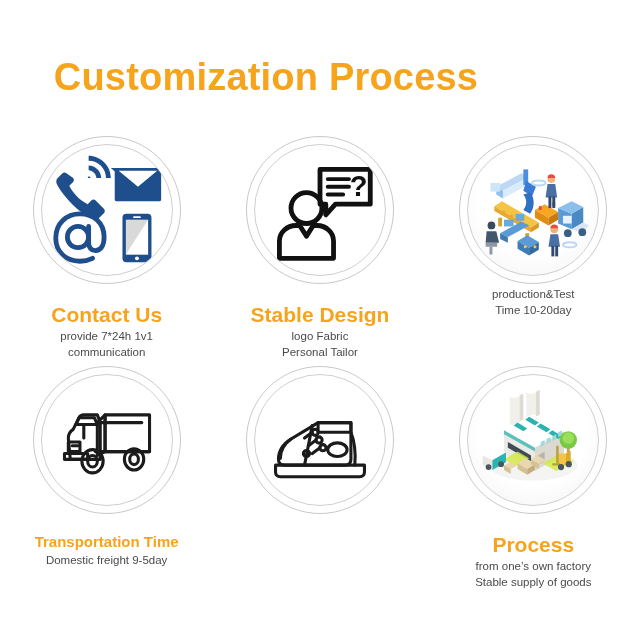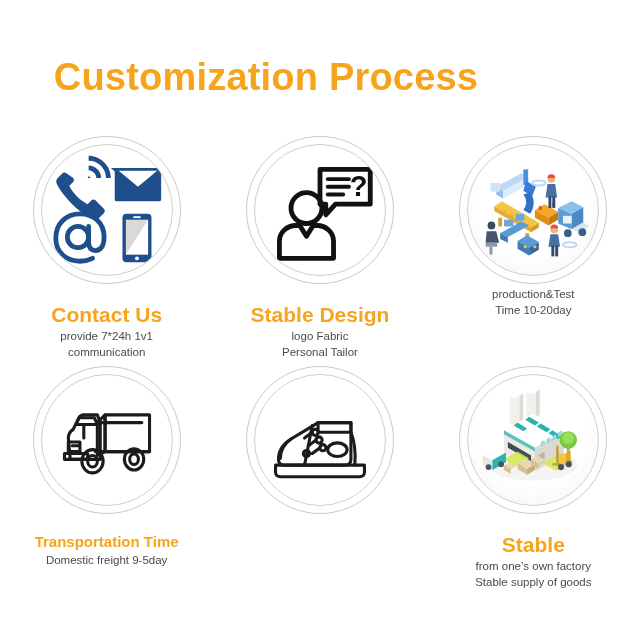--- a/index.html
+++ b/index.html
@@ -402,21 +402,21 @@
                 <path d="M44 84v6l10 6v-6z" fill="#d6c193"></path>
                 <path d="M54 90l8-5v6l-8 5z" fill="#c4ad7c"></path>
                 <path d="M58 80l8 5 7-4-8-5z" fill="#e8d7b0"></path>
                 <path d="M58 80v5l8 5v-5z" fill="#d6c193"></path>
                 <path d="M30 86l7 4 6-3-7-4z" fill="#e8d7b0"></path>
                 <path d="M30 86v5l7 4v-5z" fill="#d6c193"></path>
               </g>
             </svg>
           </div>
         </div>
-        <div class="card-title">Stable</div>
+        <div class="card-title">Process</div>
         <div class="card-sub">
           <span>from one’s own factory</span>
           <span>Stable supply of goods</span>
         </div>
       </div>
 
     </div>
   </div>
 </div>
 

